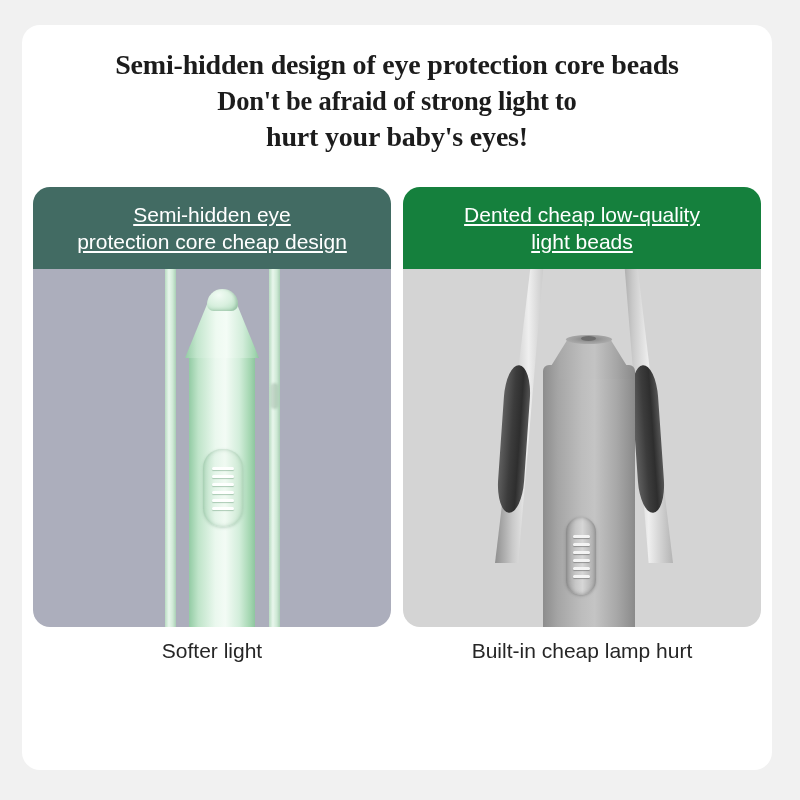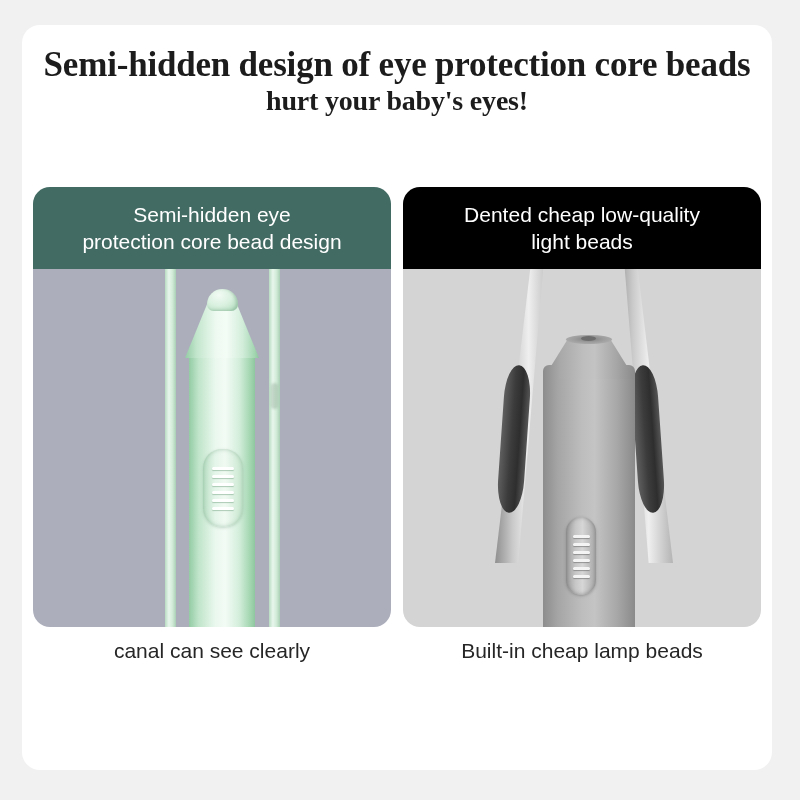--- a/index.html
+++ b/index.html
@@ -32,21 +32,21 @@
     width: 750px;
     text-align: center;
     font-family: "Liberation Serif", serif;
     font-weight: bold;
     color: #1c1c1c;
     font-size: 27px;
     line-height: 36px;
     letter-spacing: -0.2px;
   }
   .headline .hl-line { display: block; white-space: nowrap; }
-  .headline .hl-line.l1 { font-size: 35px; }
+  .headline .hl-line.l1 { font-size: 28px; }
   .headline .hl-line.l2 { font-size: 26.5px; }
   .headline .hl-line.l3 { font-size: 28px; }
 
   
   .compare-row {
     position: absolute;
     left: 11px;
     top: 162px;
     width: 728px;
     height: 440px;
@@ -70,23 +70,23 @@
     justify-content: center;
     text-align: center;
     color: #ffffff;
     font-size: 21px;
     line-height: 27px;
     padding: 0 8px;
     box-sizing: border-box;
     position: relative;
     z-index: 3;
   }
-  .panel-header span { display: block; }
+  .panel-header span { display: block; text-decoration: underline; }
   .panel-good .panel-header { background: #426b63; }
-  .panel-bad  .panel-header { background: #000000; }
+  .panel-bad  .panel-header { background: #15803d; }
 
   .panel-body {
     flex: 1 1 auto;
     position: relative;
     overflow: hidden;
   }
   .panel-good .panel-body { background: #acaebc; }
   .panel-bad  .panel-body { background: #d4d4d4; }
 
   
@@ -281,30 +281,31 @@
   }
   .caption span { display: block; white-space: nowrap; }
 </style>
 </head>
 <body>
 
 <div class="page-card">
 
   <div class="headline">
     <span class="hl-line l1">Semi-hidden design of eye protection core beads</span>
+    <span class="hl-line l2">Don't be afraid of strong light to</span>
     <span class="hl-line l3">hurt your baby's eyes!</span>
   </div>
 
   <div class="compare-row">
 
     <div class="panel panel-good">
       <div class="panel-header">
         <div>
           <span>Semi-hidden eye</span>
-          <span>protection core bead design</span>
+          <span>protection core cheap design</span>
         </div>
       </div>
       <div class="panel-body">
         <div class="wing-l"></div>
         <div class="wing-r"></div>
         <div class="body-green"></div>
         <div class="cone-green"></div>
         <div class="tip-dome"></div>
         <div class="slider-green">
           <div class="ridge"></div>
@@ -341,20 +342,20 @@
           <div class="ridge"></div>
           <div class="ridge"></div>
         </div>
       </div>
     </div>
 
   </div>
 
   <div class="caption-row">
     <div class="caption">
-      <span>canal can see clearly</span>
+      <span>Softer light</span>
     </div>
     <div class="caption">
-      <span>Built-in cheap lamp beads</span>
+      <span>Built-in cheap lamp hurt</span>
     </div>
   </div>
 
 </div>
 
 </body></html>

